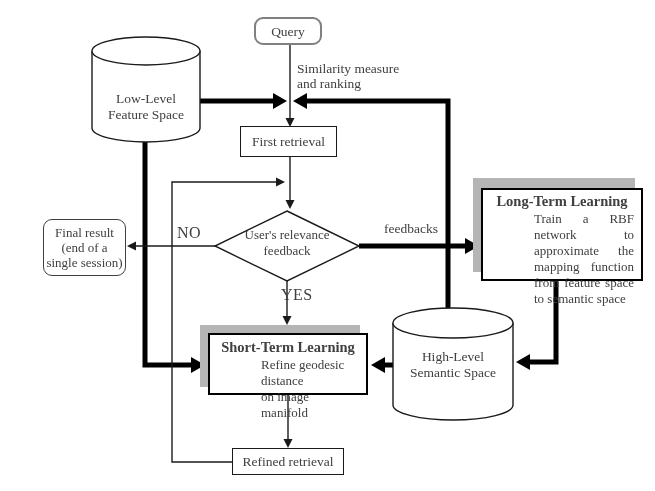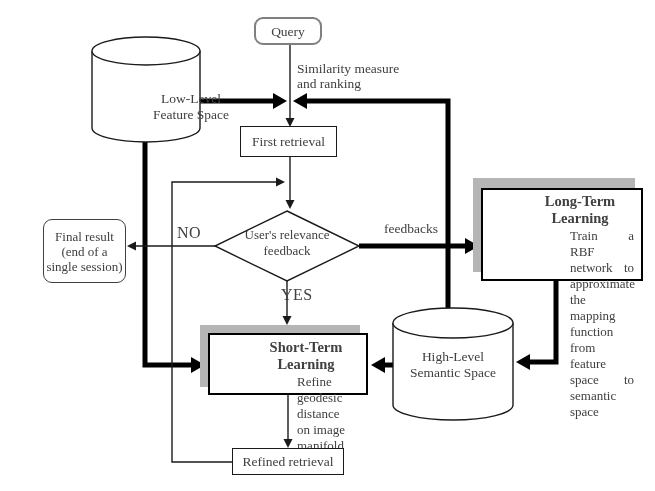--- a/index.html
+++ b/index.html
@@ -6,21 +6,21 @@
   .stage{
     position:relative;width:655px;height:491px;background:#ffffff;
     font-family:"Liberation Serif","DejaVu Serif",serif;color:#404040;overflow:hidden;
   }
   .stage svg{position:absolute;left:0;top:0;}
   .abs{position:absolute;box-sizing:border-box;}
   .node{background:#fff;display:flex;align-items:center;justify-content:center;
         text-align:center;font-size:13.5px;line-height:15px;}
   .rounded{border-radius:9px;}
   .shadow{background:#b5b5b5;}
-  .learnbox{background:#fff;border:2px solid #000;padding-left:36px;}
+  .learnbox{background:#fff;border:2px solid #000;}
   .learn-title{font-weight:bold;font-size:14.5px;text-align:center;margin:3px 0 1px 0;}
   .learn-body{font-size:13px;line-height:16px;padding:0 7px;margin-left:44px;}
   .justify{text-align:justify;}
   .centerbody{text-align:left;}
   .lbl{position:absolute;font-size:13.5px;line-height:15px;white-space:nowrap;}
   .decision-lbl{font-size:16px;letter-spacing:0.5px;}
   .cyl-lbl{position:absolute;text-align:center;font-size:13.5px;line-height:16px;}
 </style>
 </head>
 <body>
@@ -86,21 +86,21 @@
   </svg>
 
   <div class="abs node rounded" style="left:254px;top:17px;width:68px;height:28px;border:2px solid #808080;">
     <span>Query</span>
   </div>
 
   <div class="abs node" style="left:240px;top:126px;width:97px;height:31px;border:1.5px solid #1a1a1a;">
     <span>First retrieval</span>
   </div>
 
-  <div class="abs node rounded" style="left:43px;top:219px;width:83px;height:64px;border:1.5px solid #404040;font-size:13px;">
+  <div class="abs node rounded" style="left:43px;top:219px;width:83px;height:57px;border:1.5px solid #404040;font-size:13px;">
     <div>
       <div>Final result</div>
       <div>(end of a</div>
       <div>single session)</div>
     </div>
   </div>
 
   <div class="abs shadow" style="left:473px;top:178px;width:162px;height:94px;"></div>
   <div class="abs learnbox" style="left:481px;top:188px;width:162px;height:93px;">
     <div class="learn-title">Long-Term Learning</div>
@@ -113,21 +113,21 @@
     <div class="learn-body centerbody">
       <div>Refine geodesic distance</div>
       <div>on image manifold</div>
     </div>
   </div>
 
   <div class="abs node" style="left:232px;top:448px;width:112px;height:27px;border:1.5px solid #1a1a1a;">
     <span>Refined retrieval</span>
   </div>
 
-  <div class="cyl-lbl" style="left:92px;top:91px;width:108px;margin-left:45px;">
+  <div class="cyl-lbl" style="left:92px;top:91px;width:108px;">
     <div>Low-Level</div>
     <div>Feature Space</div>
   </div>
   <div class="cyl-lbl" style="left:393px;top:349px;width:120px;">
     <div>High-Level</div>
     <div>Semantic Space</div>
   </div>
 
   <div class="cyl-lbl" style="left:215px;top:227px;width:144px;font-size:13px;">
     <div>User's relevance</div>

